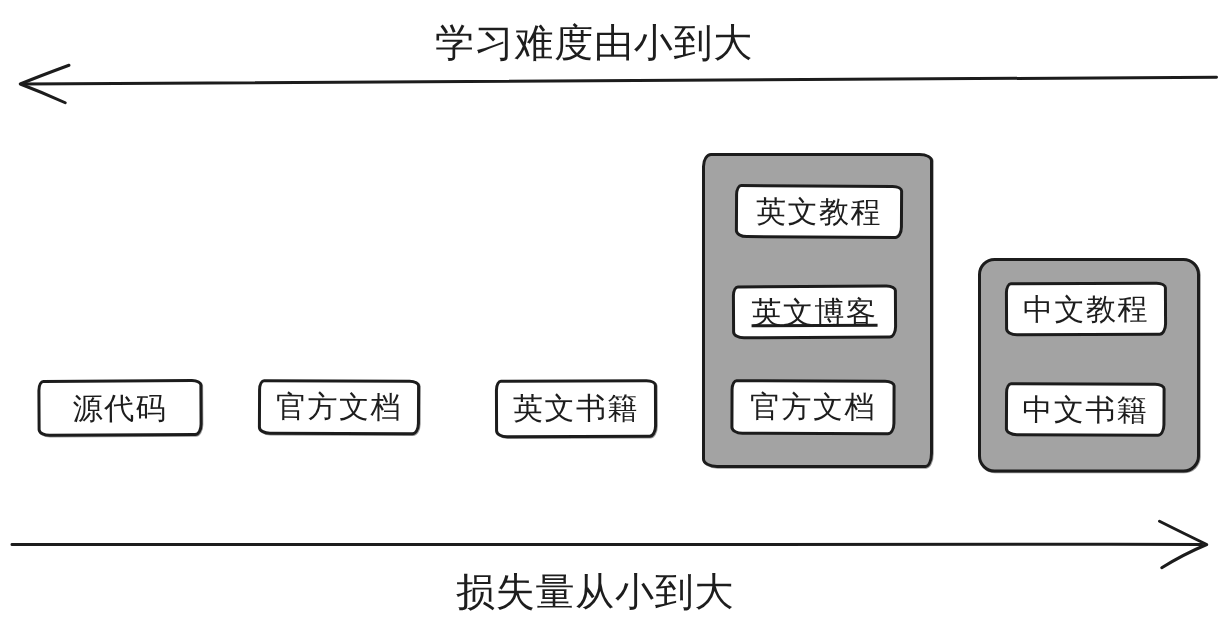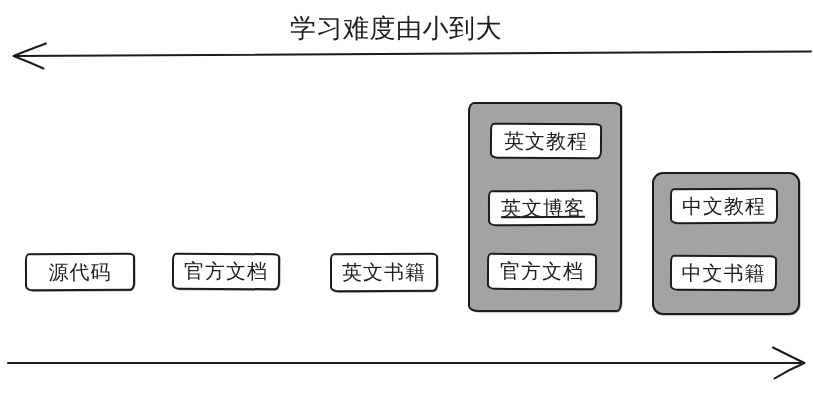--- a/index.html
+++ b/index.html
@@ -120,14 +120,15 @@
 
   <div class="group g1">
     <div class="box gb0">
       <span>中文教程</span>
     </div>
     <div class="box gb1">
       <span>中文书籍</span>
     </div>
   </div>
 
+  <div class="axis-label bottom">损失量从小到大</div>
 
 </div>
 
 </body></html>

